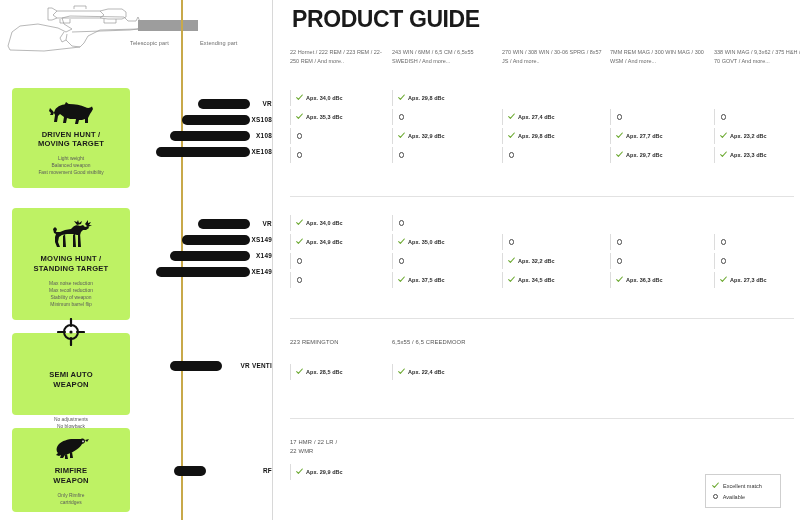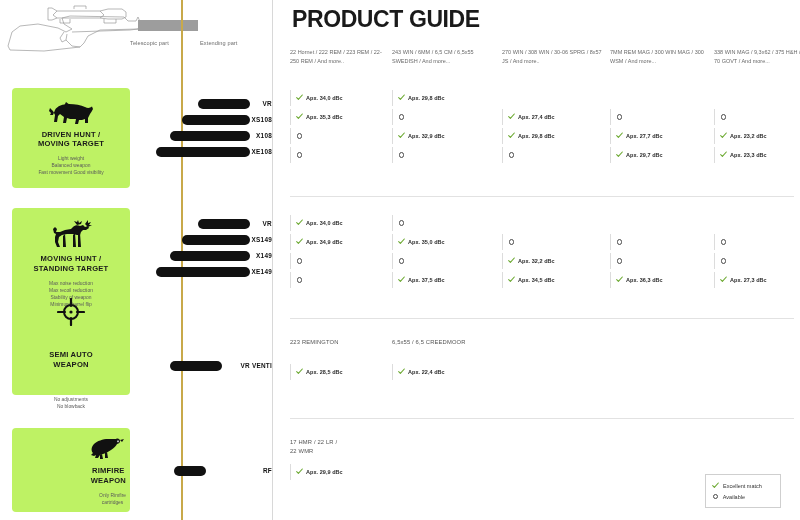--- a/index.html
+++ b/index.html
@@ -175,34 +175,34 @@
               <path fill="#111" d="M30 5 L27 1 L30 2 L31 0 L32 3 L35 1 L34 4 Z M38 4 L41 0 L41 3 L44 2 L42 5 L45 5 L41 7 Z"></path>
             </svg>
           </div>
           <div class="cat-title">MOVING HUNT /
 STANDING TARGET</div>
           <div class="cat-sub">Max noise reduction
 Max recoil reduction
 Stability of weapon
 Minimum barrel flip</div>
         </div>
-        <div class="cat-card" style="top: 313px; height: 82px; gap: 20px;">
+        <div class="cat-card" style="top: 333px; height: 82px; gap: 20px;">
           <div class="cat-icon">
             <svg width="28" height="28" viewBox="0 0 28 28">
               <circle cx="14" cy="14" r="7" fill="none" stroke="#111" stroke-width="2"></circle>
               <path d="M14 1 L14 8 M14 20 L14 27 M1 14 L8 14 M20 14 L27 14" stroke="#111" stroke-width="2.2" stroke-linecap="round"></path>
               <circle cx="14" cy="14" r="1.6" fill="#111"></circle>
             </svg>
           </div>
           <div class="cat-title">SEMI AUTO
 WEAPON</div>
           <div class="cat-sub">No adjustments
 No blowback</div>
         </div>
-        <div class="cat-card" style="top: 428px; height: 84px; align-items: flex-end;">
+        <div class="cat-card" style="top: 428px; height: 84px;">
           <div class="cat-icon">
             <svg width="40" height="28" viewBox="0 0 40 28">
               <path fill="#111" d="M30 5 C32 4 34 5 34 7 C34 8.5 33 9.5 31 10 C30 12 28 14 25 16 C22 18 18 20 14 21 L12 24 L9 24 L10 21 L8 22 L5 21 L7 19 C5 17 5 13 8 10 C11 7 17 5 22 5 C25 5 28 5 30 5 Z"></path>
               <path fill="#111" d="M34 6 L38 5 L36 8 Z"></path>
               <path fill="#111" d="M16 20 L17 25 L14 25 L14 21 Z M21 18 L22 24 L19 24 L19 19 Z"></path>
               <path fill="#fff" d="M32 6.6 a0.8 0.8 0 1 0 0.01 0"></path>
             </svg>
           </div>
           <div class="cat-title">RIMFIRE
 WEAPON</div>

